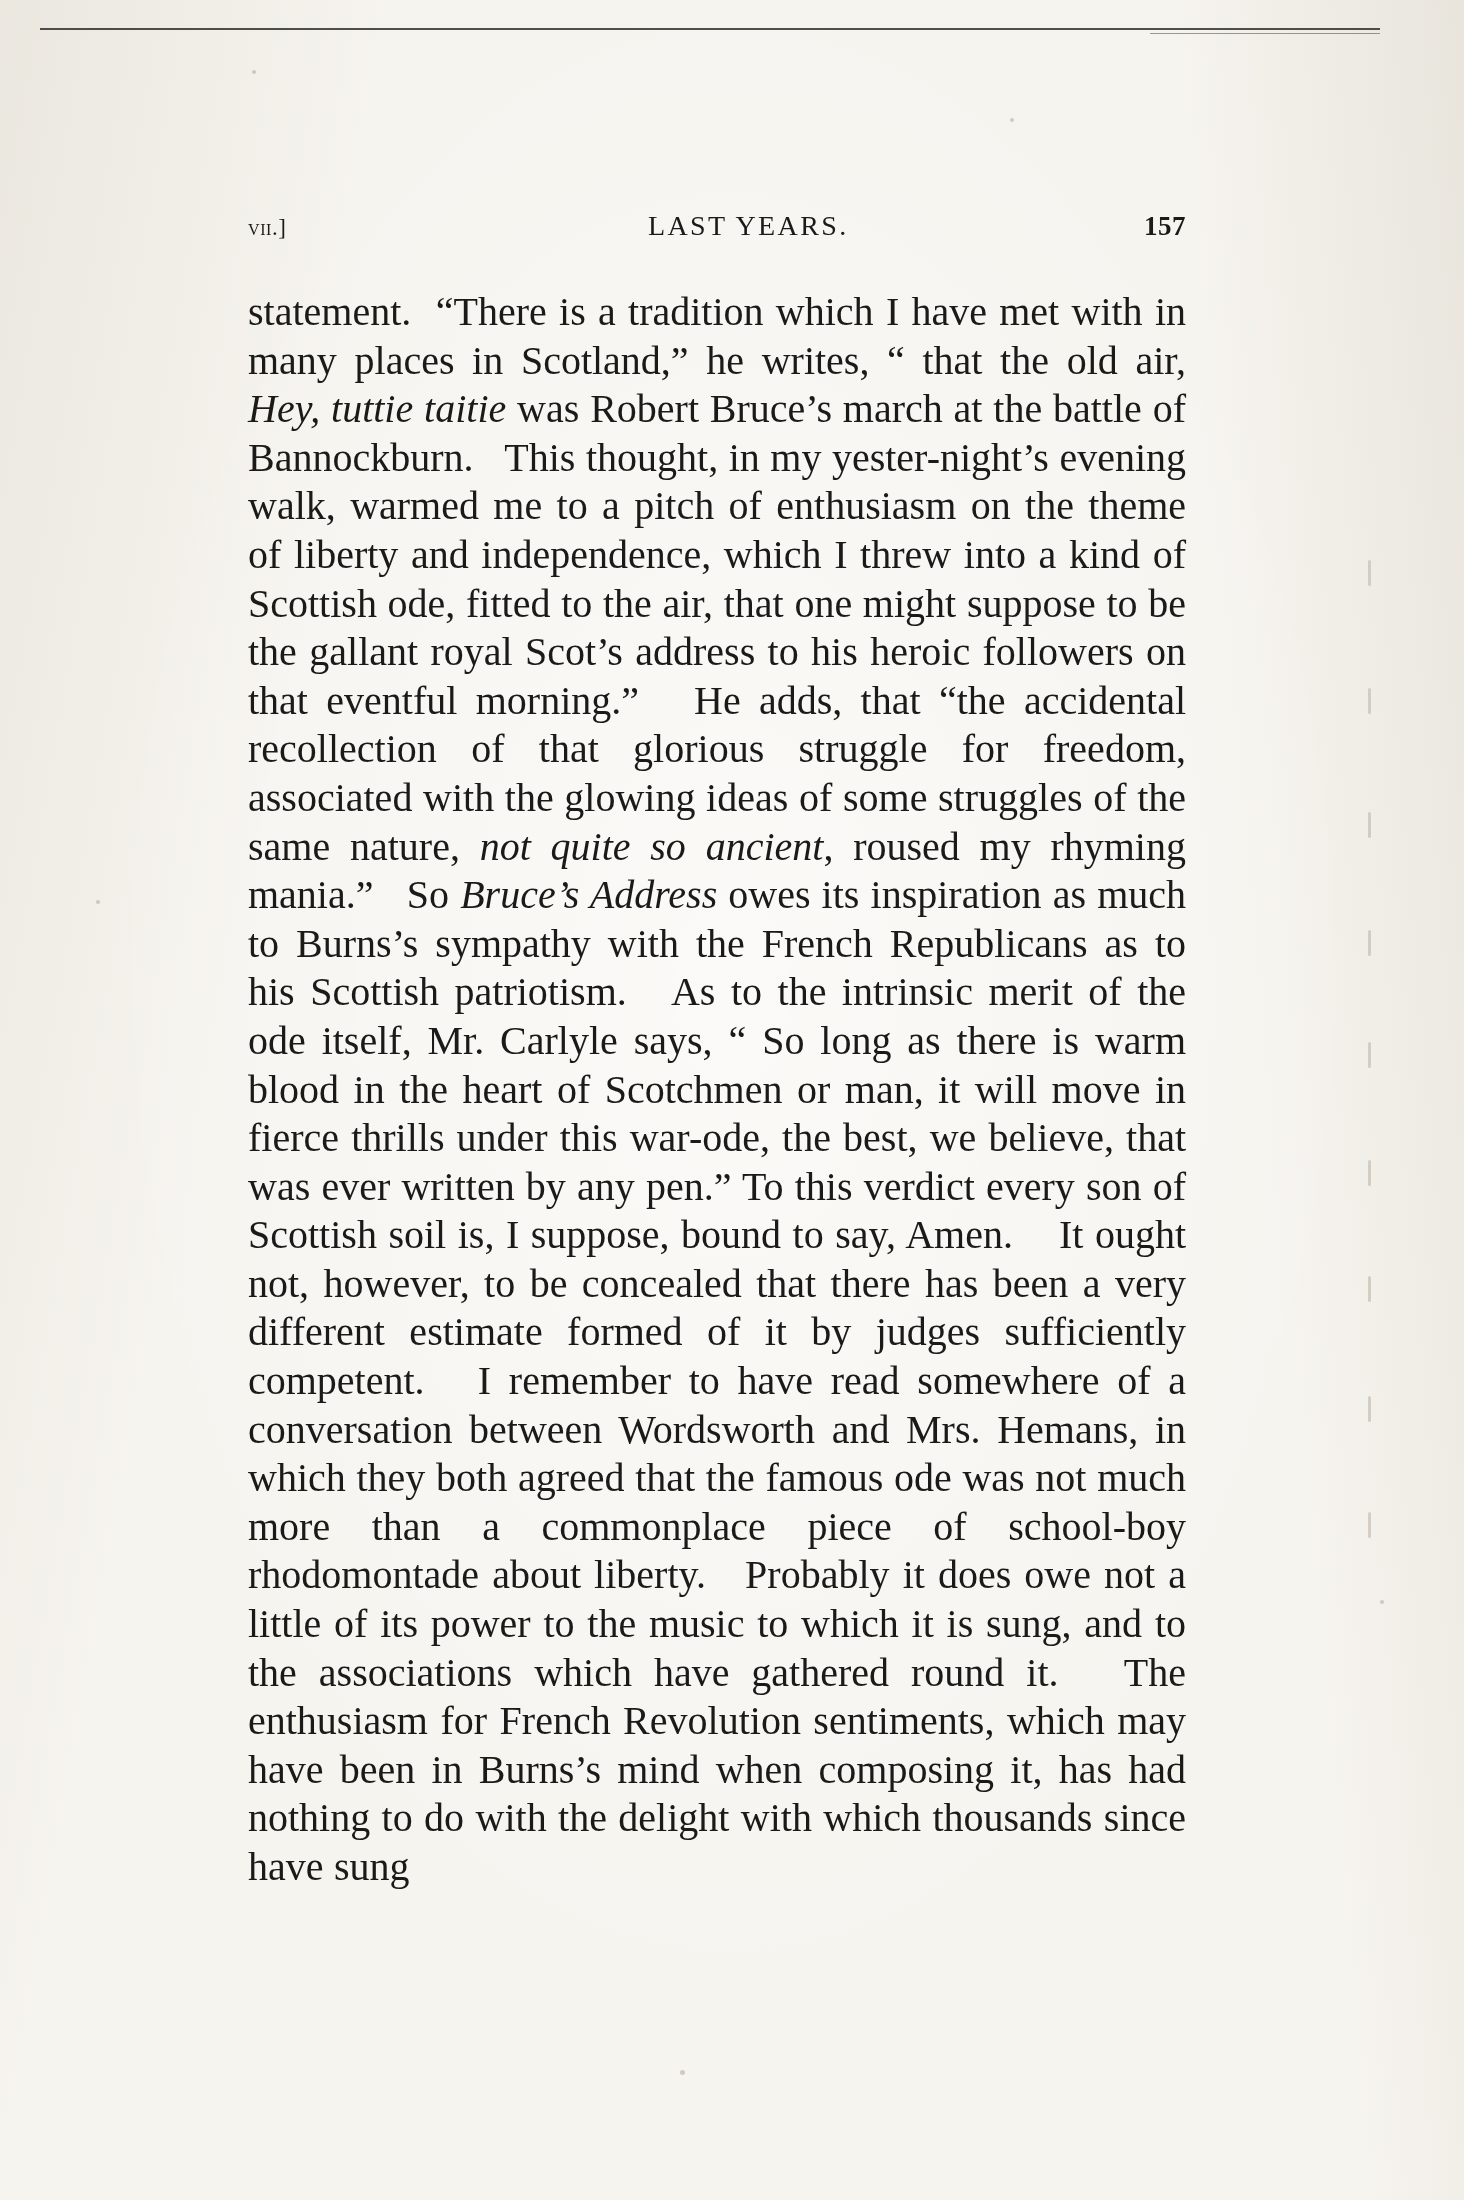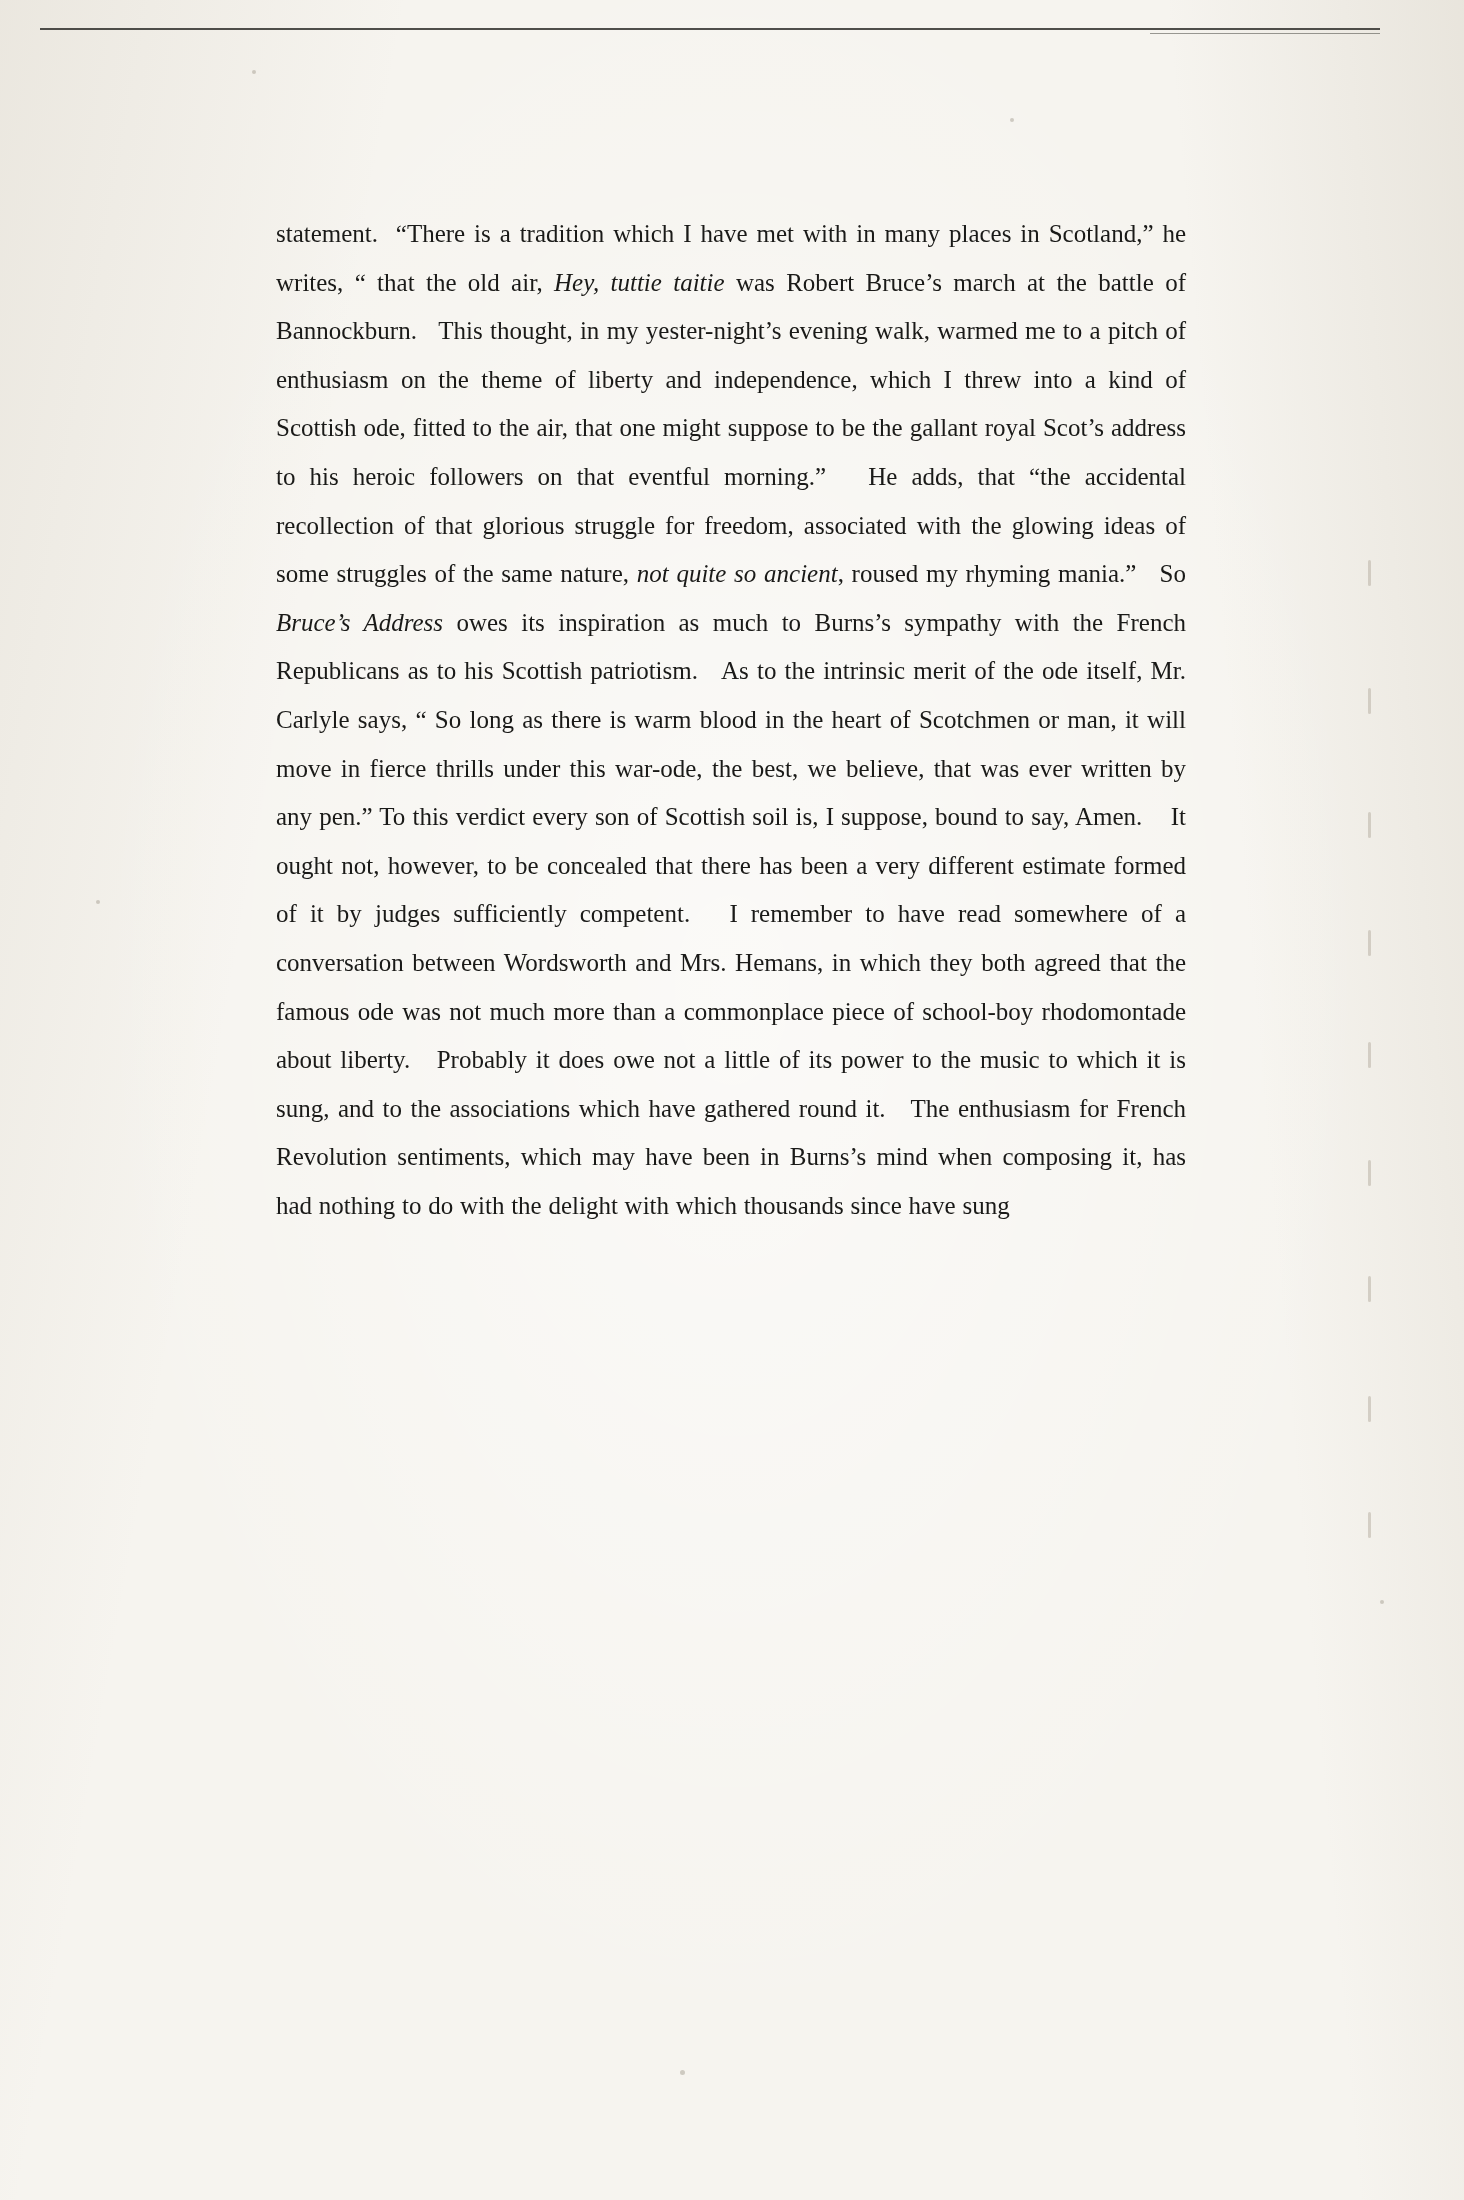--- a/index.html
+++ b/index.html
@@ -72,28 +72,27 @@
     font-variant: small-caps;
     text-transform: uppercase;
     margin-left: 66px;
   }
   .folio {
     font-size: 27px;
     font-weight: 700;
     letter-spacing: 0.5px;
   }
   .body-text {
-    font-size: 25px;
+    font-size: 40px;
     line-height: 48.6px;
     text-align: justify;
     text-justify: inter-word;
     -webkit-hyphens: none;
     hyphens: none;
     word-spacing: 0.5px;
-    margin-left: 28px;
   }
   .body-text i {
     font-style: italic;
   }
   .marginal-dots {
     position: absolute;
     right: 92px;
     top: 560px;
     width: 4px;
     height: 1020px;
@@ -118,20 +117,25 @@
 </head>
 <body>
 
 <div class="page">
 
   <div class="top-rule"></div>
   <div class="top-rule second"></div>
 
   <div class="content">
 
+    <div class="header-line">
+      <span class="chap-marker">vii.]</span>
+      <span class="running-head">LAST YEARS.</span>
+      <span class="folio">157</span>
+    </div>
 
     <div class="body-text">statement. &nbsp;“There is a tradition which I have met with in many places in Scotland,” he writes, “ that the old air, <i>Hey, tuttie taitie</i> was Robert Bruce’s march at the battle of Bannockburn. &nbsp; This thought, in my yester-night’s evening walk, warmed me to a pitch of enthusiasm on the theme of liberty and independence, which I threw into a kind of Scottish ode, fitted to the air, that one might suppose to be the gallant royal Scot’s address to his heroic followers on that eventful morning.” &nbsp; He adds, that “the accidental recollection of that glorious struggle for freedom, associated with the glowing ideas of some struggles of the same nature, <i>not quite so ancient</i>, roused my rhyming mania.” &nbsp; So <i>Bruce’s Address</i> owes its inspiration as much to Burns’s sympathy with the French Republicans as to his Scottish patriotism. &nbsp; As to the intrinsic merit of the ode itself, Mr. Carlyle says, “ So long as there is warm blood in the heart of Scotchmen or man, it will move in fierce thrills under this war-ode, the best, we believe, that was ever written by any pen.” To this verdict every son of Scottish soil is, I suppose, bound to say, Amen.&nbsp; &nbsp; It ought not, however, to be concealed that there has been a very different estimate formed of it by judges sufficiently competent. &nbsp; I remember to have read somewhere of a conversation between Wordsworth and Mrs. Hemans, in which they both agreed that the famous ode was not much more than a commonplace piece of school-boy rhodomontade about liberty. &nbsp; Probably it does owe not a little of its power to the music to which it is sung, and to the associations which have gathered round it. &nbsp; The enthusiasm for French Revolution sentiments, which may have been in Burns’s mind when composing it, has had nothing to do with the delight with which thousands since have sung</div>
 
   </div>
 
   <div class="marginal-dots">
     <span style="top:0px"></span>
     <span style="top:128px"></span>
     <span style="top:252px"></span>
     <span style="top:370px"></span>

